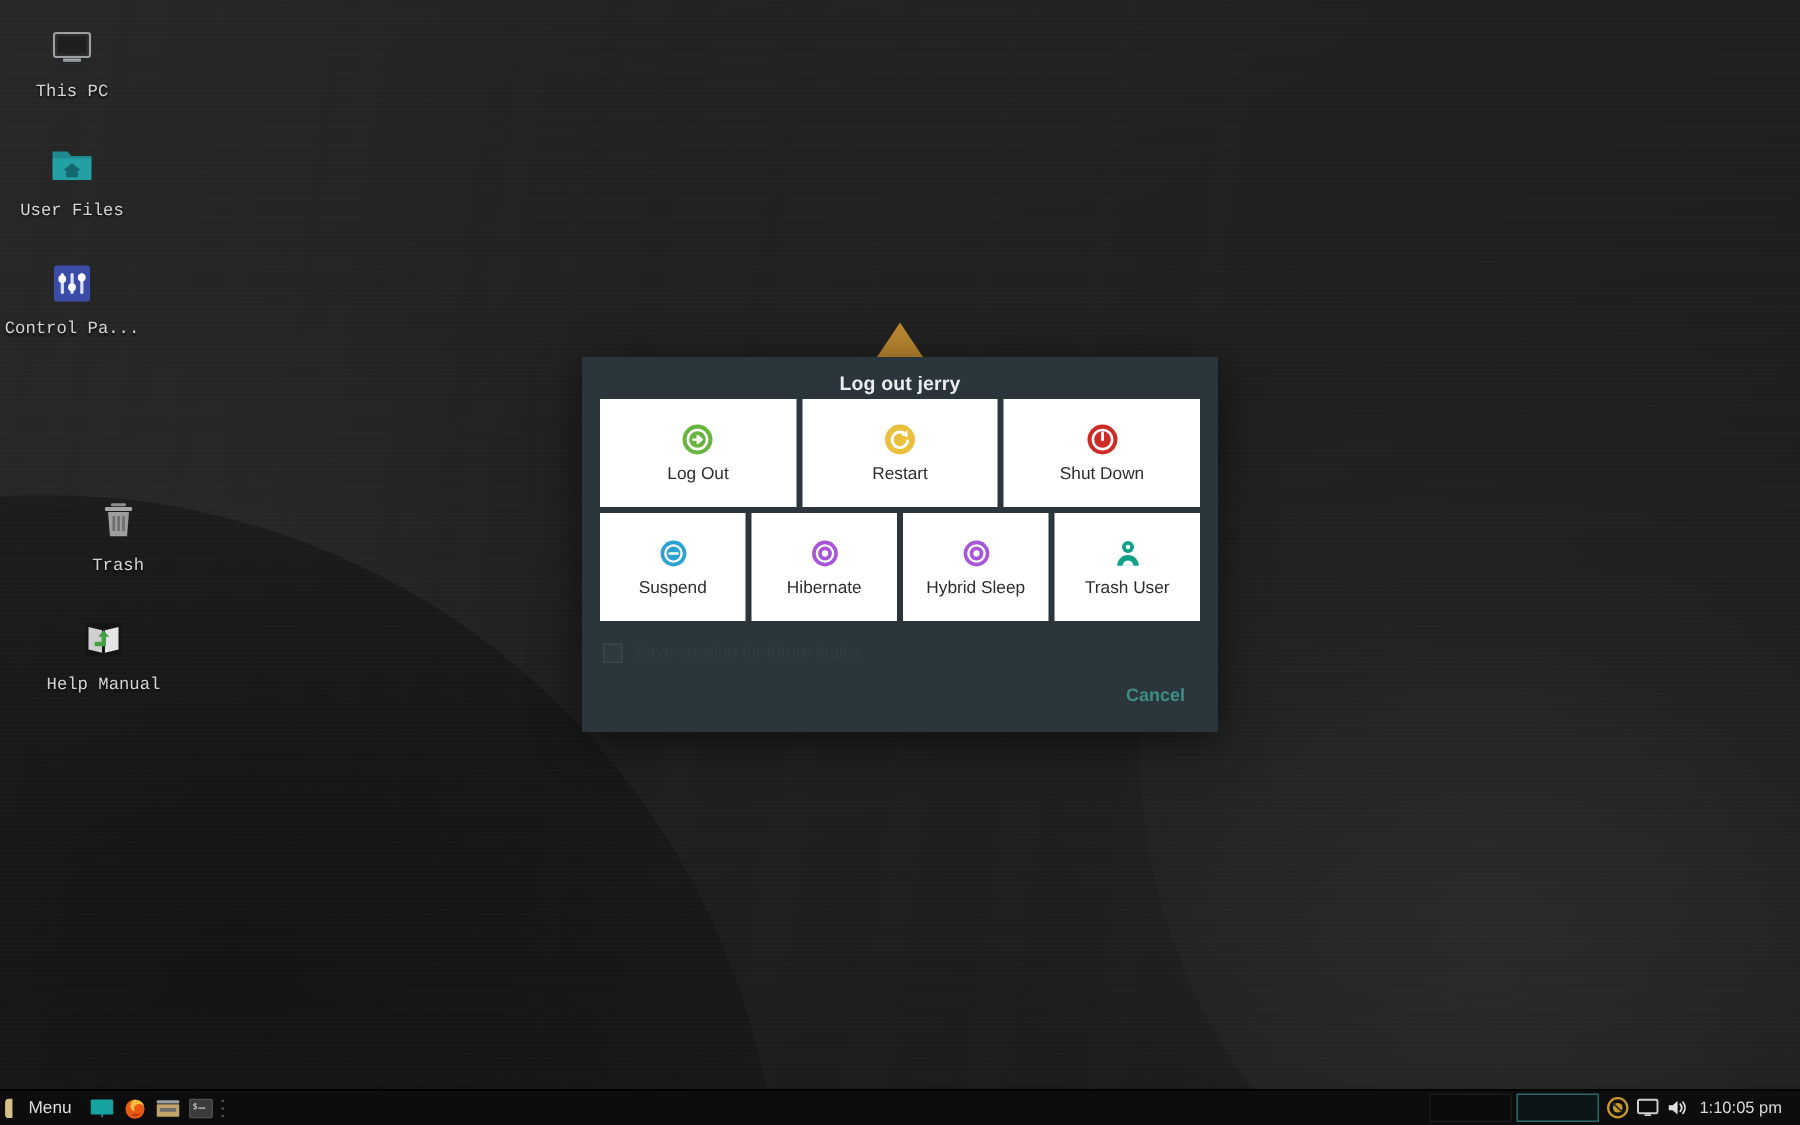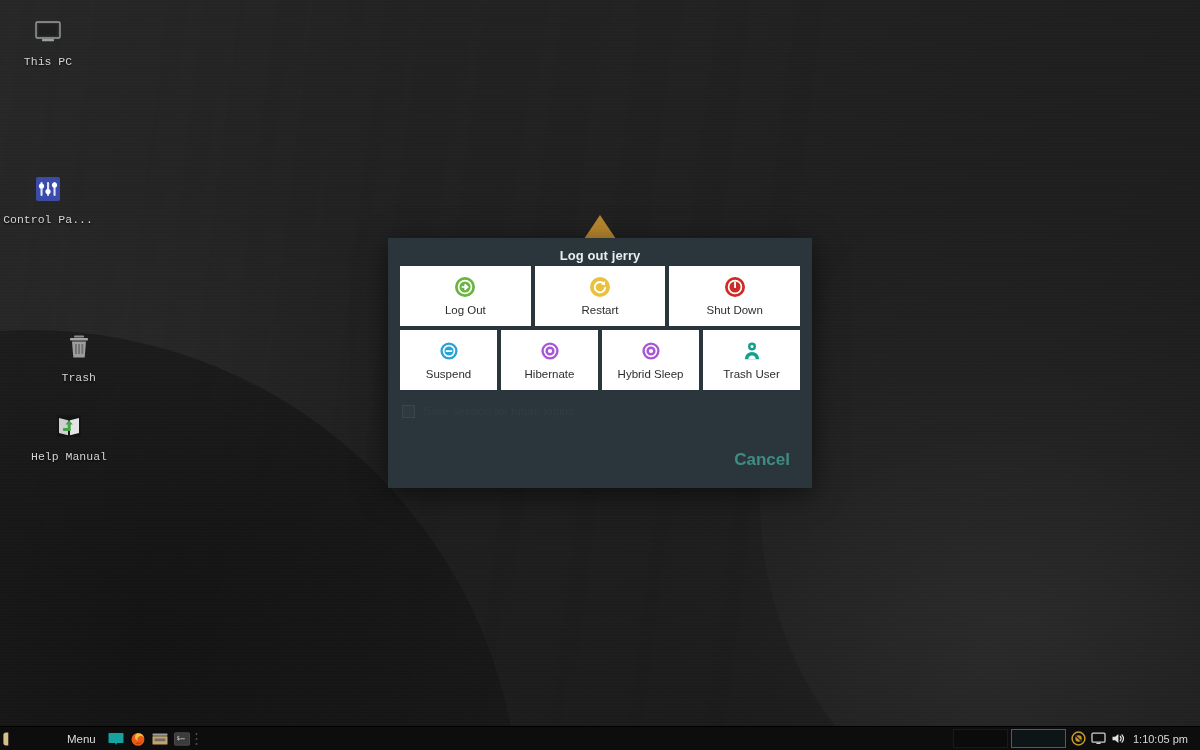--- a/index.html
+++ b/index.html
@@ -88,21 +88,21 @@
     text-align:center;
     color:#e9edef; font-size:13px; font-weight:bold;
     letter-spacing:0.1px;
   }
   .btn-row { display:flex; padding:0 12px; gap:4px; }
   .btn-row.row1 { margin-bottom:4px; }
   .lbtn {
     background:#ffffff;
     border:none;
     flex:1;
-    height:60px;
+    height:72px;
     display:flex; flex-direction:column; align-items:center; justify-content:center;
     cursor:pointer;
     font-family:"Liberation Sans", sans-serif;
     padding:0;
   }
   .lbtn .bicon { width:22px; height:22px; margin-bottom:6px; }
   .lbtn .blabel { font-size:11.5px; color:#2d2d2d; }
 
   #check-row {
     display:flex; align-items:center;
@@ -118,38 +118,38 @@
   }
   #check-label { font-size:11.5px; color:#313d43; }
 
   #dialog-footer {
     margin-top:auto;
     display:flex; justify-content:flex-end; align-items:center;
     padding:0 20px 14px 0;
   }
   #cancel-btn {
     background:none; border:none; cursor:pointer;
-    color:#3e8d85; font-size:17px; font-weight:bold;
+    color:#3e8d85; font-size:12px; font-weight:bold;
     font-family:"Liberation Sans", sans-serif;
     padding:4px 2px;
     margin-left:28px;
   }
 
   
   #taskbar {
     position:absolute; left:0; bottom:0; width:1200px; height:24px;
     background:#0d0d0d;
     border-top:1px solid #000;
     display:flex; align-items:center;
     color:#cfcfcf; font-size:11px;
   }
   #tb-left { display:flex; align-items:center; height:24px; }
   .tb-item {
     display:flex; align-items:center; justify-content:center;
-    height:24px; padding:0 3px; cursor:pointer;gap:48px;
+    height:24px; padding:0 3px; cursor:pointer;
   }
   #menu-label { color:#dcdcdc; font-size:11.5px; padding:0 6px 0 2px; }
   #tb-sep { width:7px; height:24px; display:flex; align-items:center; justify-content:center; }
   #tb-spacer { flex:1; }
   .winbox {
     width:55px; height:19px; margin-right:3px;
     background:#0b0b0b; border:1px solid #1a1a1a;
   }
   .winbox.active { background:#0d1516; border:1px solid #2c6b6b; }
   #tray { display:flex; align-items:center; height:36px; padding-right:6px; }
@@ -180,20 +180,30 @@
     <span class="glyph">
       <svg width="32" height="32" viewBox="0 0 32 32">
         <rect x="4" y="7" width="24" height="16" rx="1.5" fill="#2e2e2e" stroke="#9aa0a4" stroke-width="1.4"></rect>
         <rect x="6.5" y="9.2" width="19" height="11.6" fill="#1f1f1f"></rect>
         <rect x="10" y="24" width="12" height="2.2" rx="0.6" fill="#9aa0a4"></rect>
       </svg>
     </span>
     <span class="dlabel">This PC</span>
   </div>
 
+  <div class="dicon" style="top:93px;">
+    <span class="glyph">
+      <svg width="32" height="32" viewBox="0 0 32 32">
+        <path d="M3 7 h10 l2.4 3 H29 v3 H3 Z" fill="#1e8a90"></path>
+        <rect x="3" y="11.5" width="26" height="14.5" rx="1" fill="#23a0a6"></rect>
+        <path d="M16 14.6 l6 5 h-2.1 v4.6 h-7.8 v-4.6 H10 Z" fill="#16676b"></path>
+      </svg>
+    </span>
+    <span class="dlabel">User Files</span>
+  </div>
 
   <div class="dicon" style="top:172px;">
     <span class="glyph">
       <svg width="32" height="32" viewBox="0 0 32 32">
         <rect x="4" y="4" width="24" height="24" rx="2" fill="#3b4ba8"></rect>
         <rect x="8.5" y="9" width="2.1" height="14" rx="1" fill="#dfe3ff"></rect>
         <rect x="15" y="9" width="2.1" height="14" rx="1" fill="#dfe3ff"></rect>
         <rect x="21.5" y="9" width="2.1" height="14" rx="1" fill="#dfe3ff"></rect>
         <circle cx="9.5" cy="13" r="2.6" fill="#ffffff"></circle>
         <circle cx="16" cy="18.5" r="2.6" fill="#ffffff"></circle>

